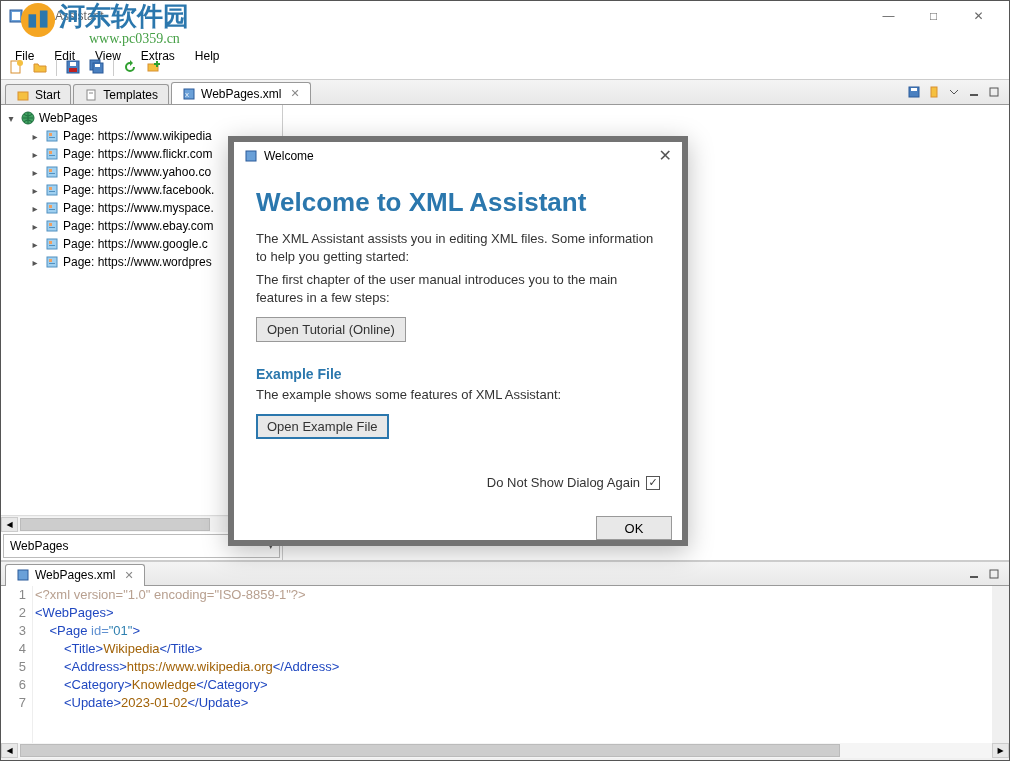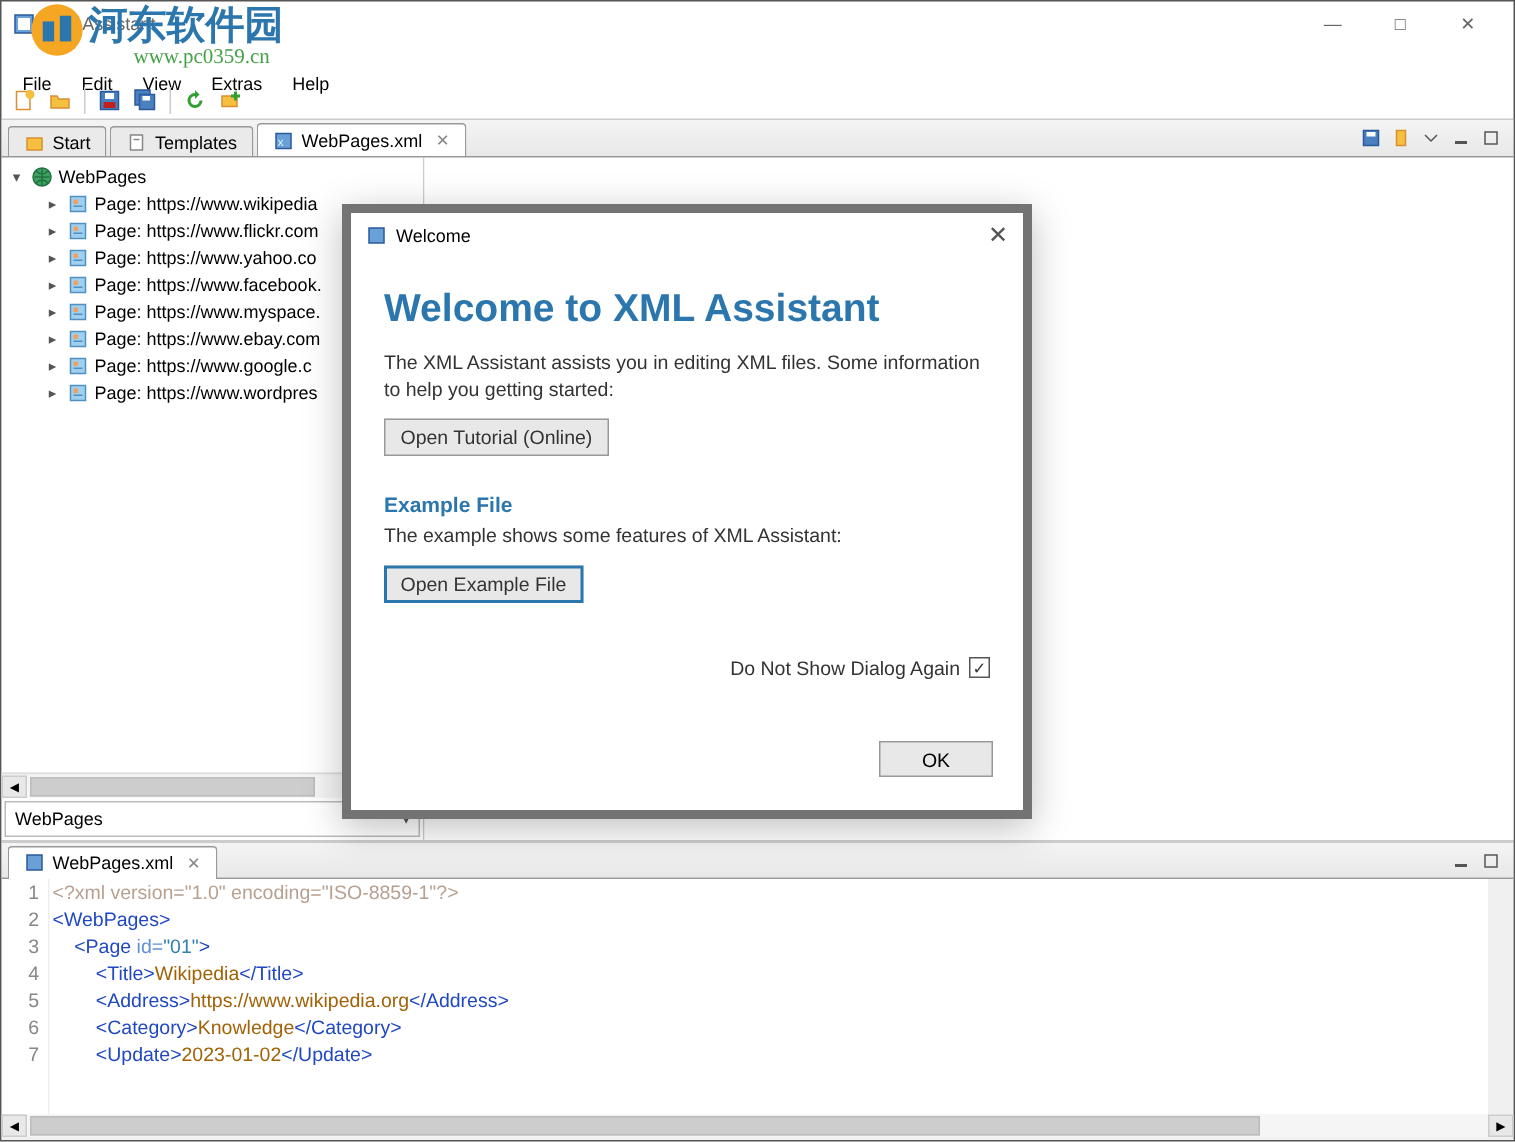--- a/index.html
+++ b/index.html
@@ -51,21 +51,21 @@
 .dialog { position: absolute; left: 227px; top: 107px; width: 460px; height: 410px; background: #fff; border: 6px solid #737373; box-shadow: 0 6px 24px rgba(0,0,0,0.25); display: flex; flex-direction: column; margin-top: 28px; }
 .dlg-title { height: 30px; display: flex; align-items: center; padding: 0 10px; font-size: 12px; }
 .dlg-close { margin-left: auto; font-size: 16px; color: #555; }
 .dlg-body { flex: 1; padding: 10px 22px 8px 22px; font-size: 13px; color: #333; }
 .dlg-h1 { font-size: 26px; font-weight: 600; color: #2b77ad; margin: 8px 0 12px 0; }
 .dlg-h2 { font-size: 14px; font-weight: 600; color: #2b77ad; margin: 18px 0 4px 0; }
 .dlg-p { line-height: 1.4; margin: 4px 0; }
 .dlg-btn { display: inline-block; background: #e8e8e8; border: 1px solid #999; padding: 4px 10px; margin: 6px 0; font-size: 13px; }
 .dlg-btn.focus { border: 2px solid #2b77ad; padding: 3px 9px; }
 .dlg-check-row { display: flex; align-items: center; justify-content: flex-end; margin-top: 30px; gap: 6px; }
-.dlg-footer { height: 46px; display: flex; align-items: flex-start; justify-content: flex-end; padding: 0 20px; }
+.dlg-footer { height: 46px; display: flex; align-items: flex-end; justify-content: flex-end; padding: 0 10px; }
 .dlg-ok { width: 76px; height: 24px; background: #e8e8e8; border: 1px solid #999; font-size: 13px; }
 .watermark { position: absolute; left: 18px; top: 0; z-index: 5; pointer-events: none; }
 .wm-logo { width: 38px; height: 38px; }
 .wm-text { position: absolute; left: 40px; top: -2px; font-size: 26px; font-weight: 700; color: #2b77ad; white-space: nowrap; }
 .wm-url { position: absolute; left: 70px; top: 30px; font-size: 14px; color: #46a046; font-family: Liberation Serif, serif; }
 svg { display: block; }
 </style>
 </head>
 <body>
 
@@ -349,20 +349,21 @@
   <div class="dlg-title">
     <svg width="14" height="14">
         <rect x="2" y="2" width="10" height="10" fill="#6aa0d8" stroke="#2a5a9a"></rect>
       </svg>
     <span style="margin-left:6px">Welcome</span>
     <span class="dlg-close">✕</span>
   </div>
   <div class="dlg-body">
     <div class="dlg-h1">Welcome to XML Assistant</div>
     <div class="dlg-p">The XML Assistant assists you in editing XML files. Some information to help you getting started:</div>
+    <div class="dlg-p">The first chapter of the user manual introduces you to the main features in a few steps:</div>
     <div class="dlg-btn">Open Tutorial (Online)</div>
     <div class="dlg-h2">Example File</div>
     <div class="dlg-p">The example shows some features of XML Assistant:</div>
     <div class="dlg-btn focus">Open Example File</div>
     <div class="dlg-check-row">
       <span>Do Not Show Dialog Again</span>
       <span style="border:1px solid #555;width:14px;height:14px;display:inline-flex;align-items:center;justify-content:center;font-size:11px">✓</span>
     </div>
   </div>
   <div class="dlg-footer">

